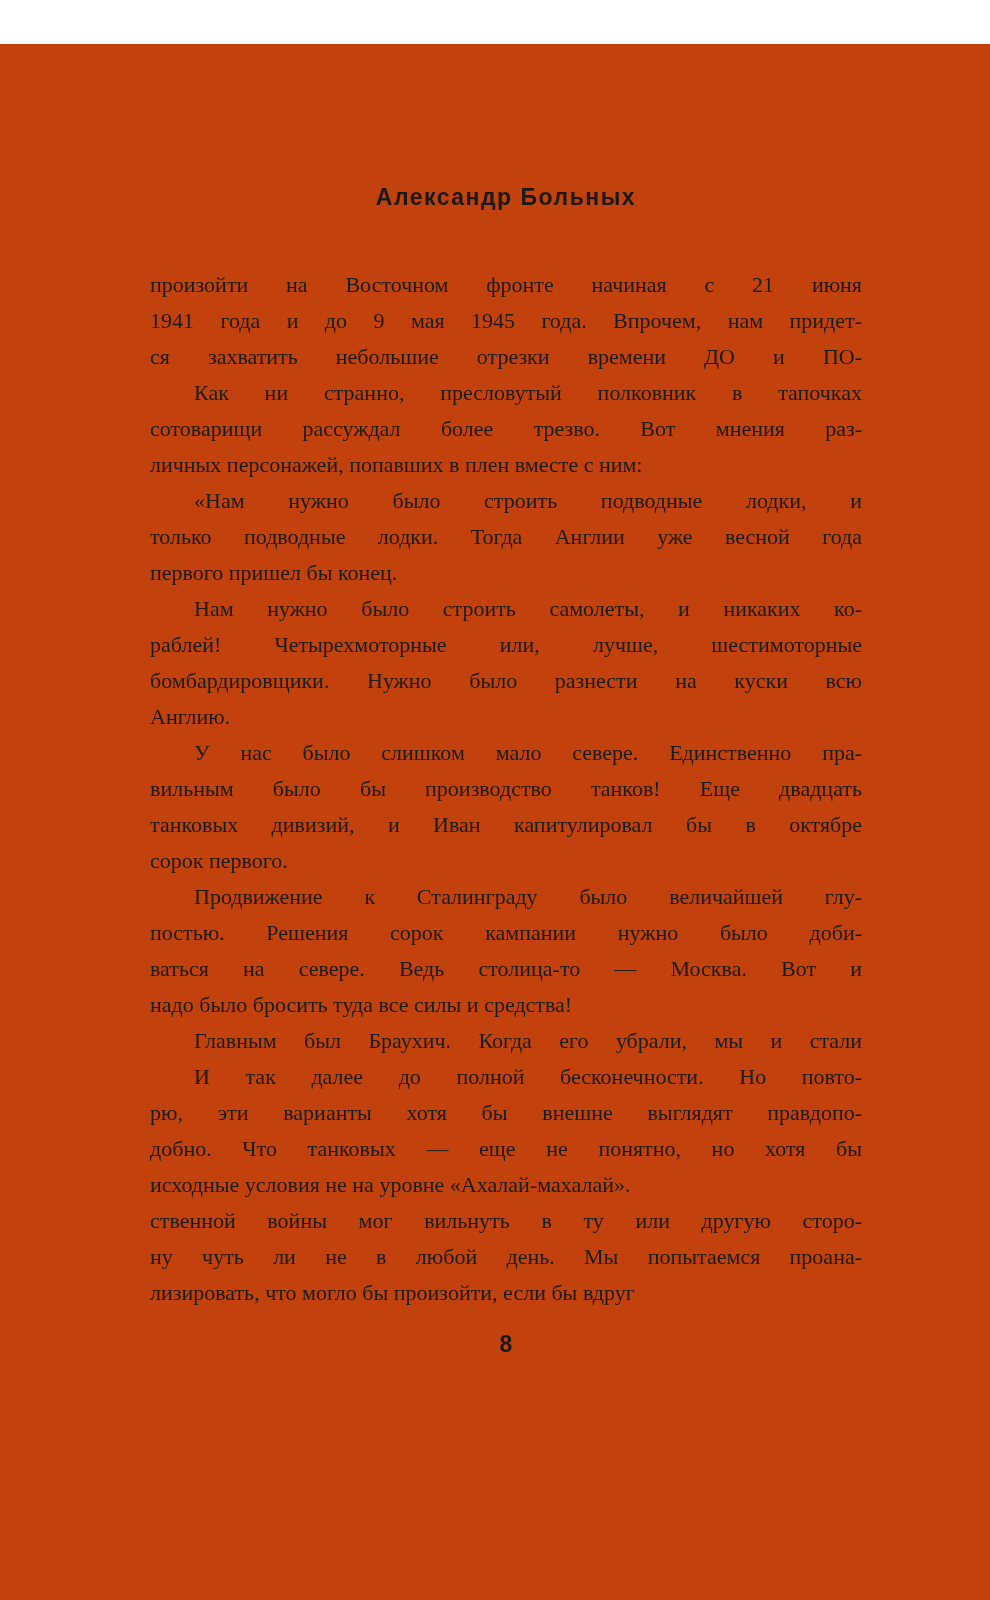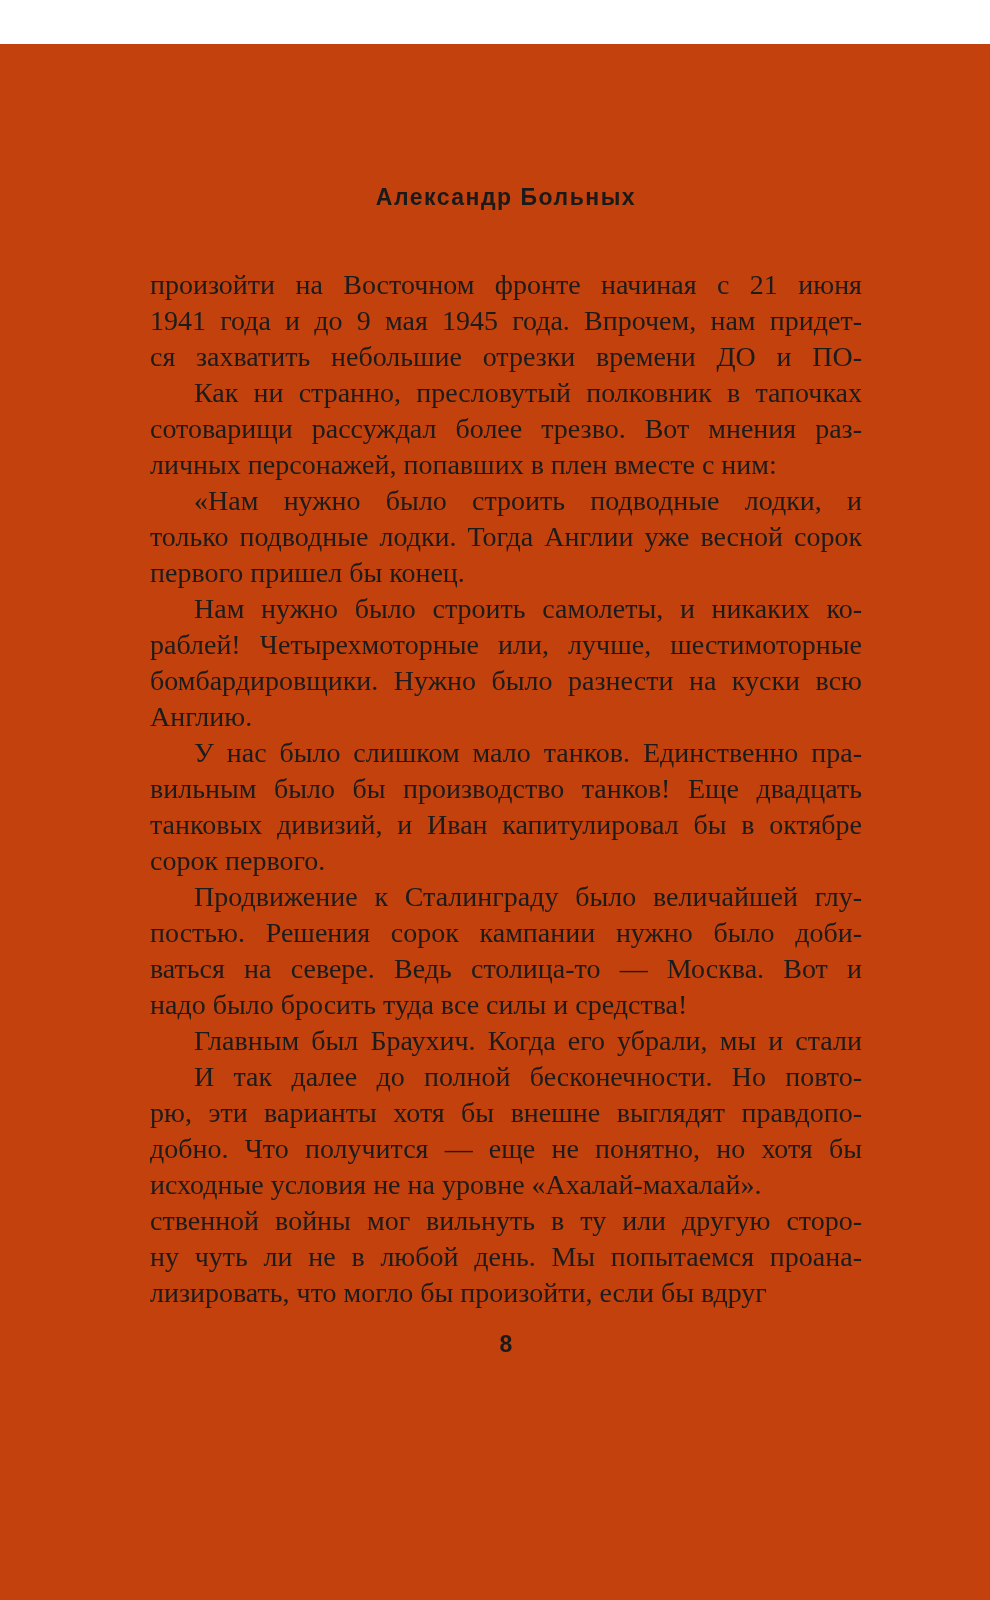--- a/index.html
+++ b/index.html
@@ -30,21 +30,21 @@
     font-size: 23px;
     letter-spacing: 1.5px;
     color: #1a1a1a;
     margin-bottom: 56px;
   }
   .page-body {
     width: 712px;
   }
   .para {
     margin: 0;
-    font-size: 28px;
+    font-size: 22px;
     line-height: 36px;
   }
   .para.italic {
   }
   .line {
     text-align: justify;
     text-align-last: justify;
     white-space: normal;
   }
   .line.last {
@@ -75,48 +75,48 @@
           <div class="line">1941 года и до 9 мая 1945 года. Впрочем, нам придет-</div>
           <div class="line">ся захватить небольшие отрезки времени ДО и ПО-</div>
         </div>
         <div class="para normal">
           <div class="line first-indent">Как ни странно, пресловутый полковник в тапочках</div>
           <div class="line">сотоварищи рассуждал более трезво. Вот мнения раз-</div>
           <div class="line last">личных персонажей, попавших в плен вместе с ним:</div>
         </div>
         <div class="para italic">
           <div class="line first-indent">«Нам нужно было строить подводные лодки, и</div>
-          <div class="line">только подводные лодки. Тогда Англии уже весной сорок</div>
+          <div class="line">только подводные лодки. Тогда Англии уже весной года</div>
           <div class="line last">первого пришел бы конец.</div>
         </div>
         <div class="para italic">
           <div class="line first-indent">Нам нужно было строить самолеты, и никаких ко-</div>
           <div class="line">раблей! Четырехмоторные или, лучше, шестимоторные</div>
           <div class="line">бомбардировщики. Нужно было разнести на куски всю</div>
           <div class="line last">Англию.</div>
         </div>
         <div class="para italic">
-          <div class="line first-indent">У нас было слишком мало танков. Единственно пра-</div>
+          <div class="line first-indent">У нас было слишком мало севере. Единственно пра-</div>
           <div class="line">вильным было бы производство танков! Еще двадцать</div>
           <div class="line">танковых дивизий, и Иван капитулировал бы в октябре</div>
           <div class="line last">сорок первого.</div>
         </div>
         <div class="para italic">
           <div class="line first-indent">Продвижение к Сталинграду было величайшей глу-</div>
           <div class="line">постью. Решения сорок кампании нужно было доби-</div>
           <div class="line">ваться на севере. Ведь столица-то — Москва. Вот и</div>
           <div class="line last">надо было бросить туда все силы и средства!</div>
         </div>
         <div class="para italic">
           <div class="line first-indent">Главным был Браухич. Когда его убрали, мы и стали</div>
         </div>
         <div class="para normal">
           <div class="line first-indent">И так далее до полной бесконечности. Но повто-</div>
           <div class="line">рю, эти варианты хотя бы внешне выглядят правдопо-</div>
-          <div class="line">добно. Что получится — еще не понятно, но хотя бы</div>
+          <div class="line">добно. Что танковых — еще не понятно, но хотя бы</div>
           <div class="line last">исходные условия не на уровне «Ахалай-махалай».</div>
         </div>
         <div class="para normal">
           <div class="line">ственной войны мог вильнуть в ту или другую сторо-</div>
           <div class="line">ну чуть ли не в любой день. Мы попытаемся проана-</div>
           <div class="line last">лизировать, что могло бы произойти, если бы вдруг</div>
         </div>
       </div>
 
     <div class="page-number">8</div>

